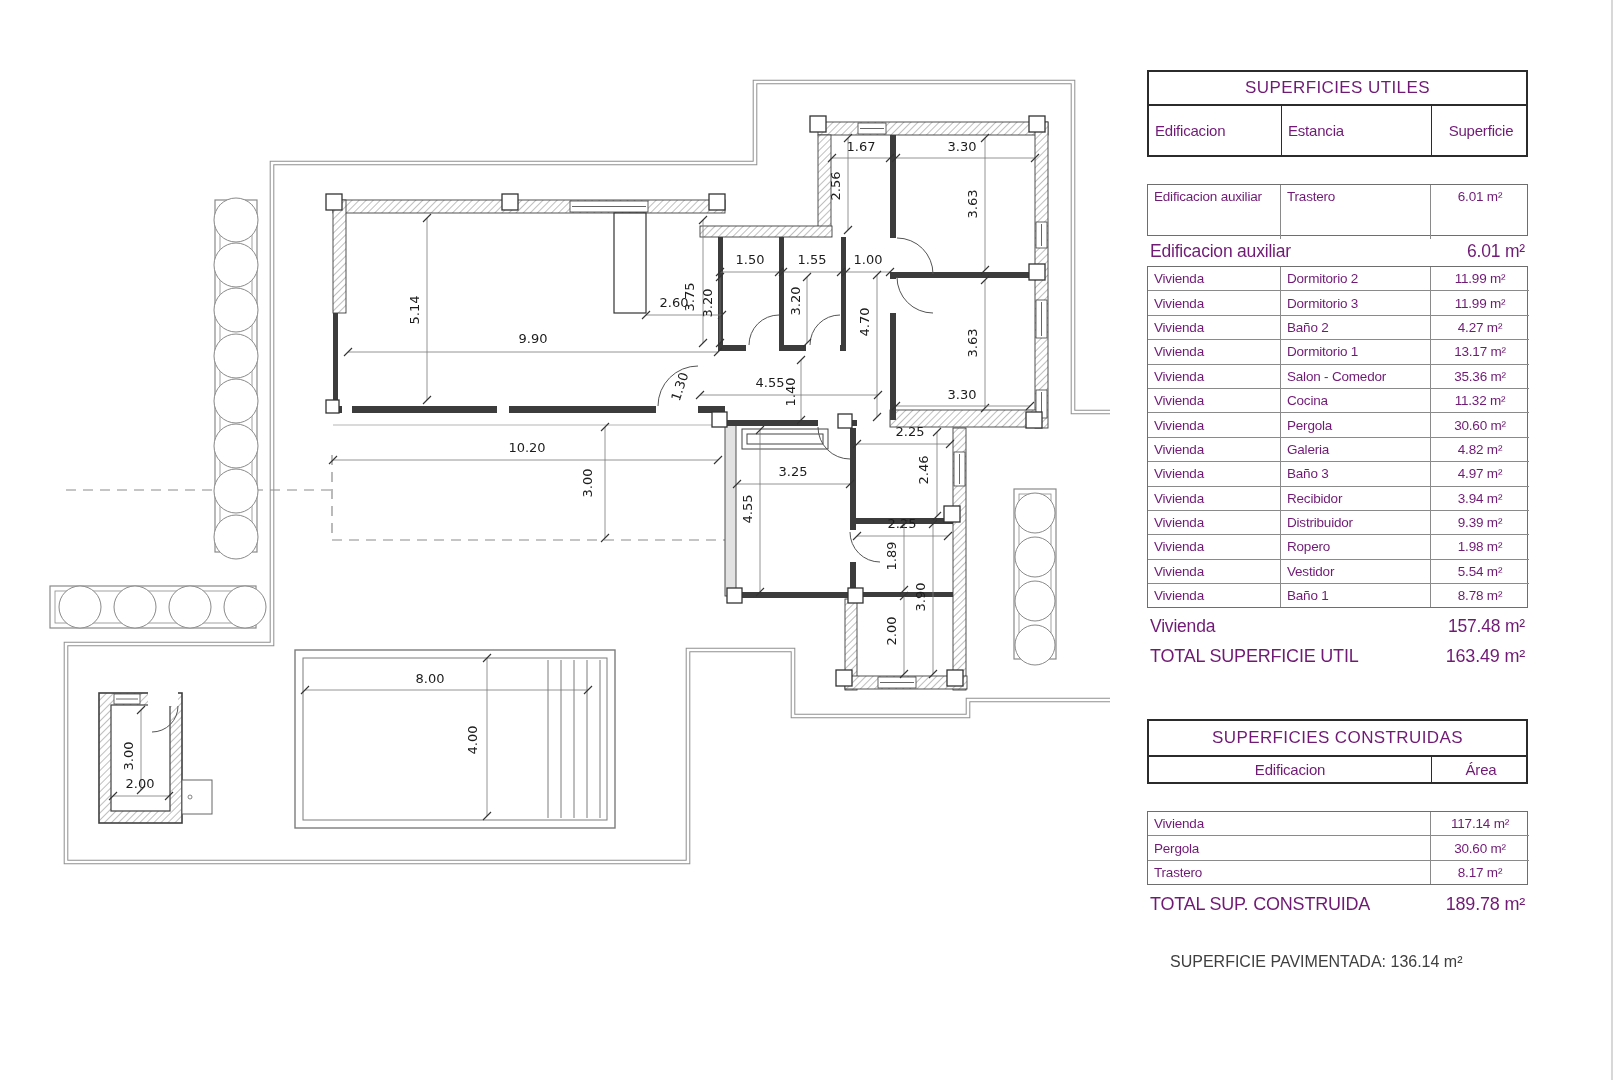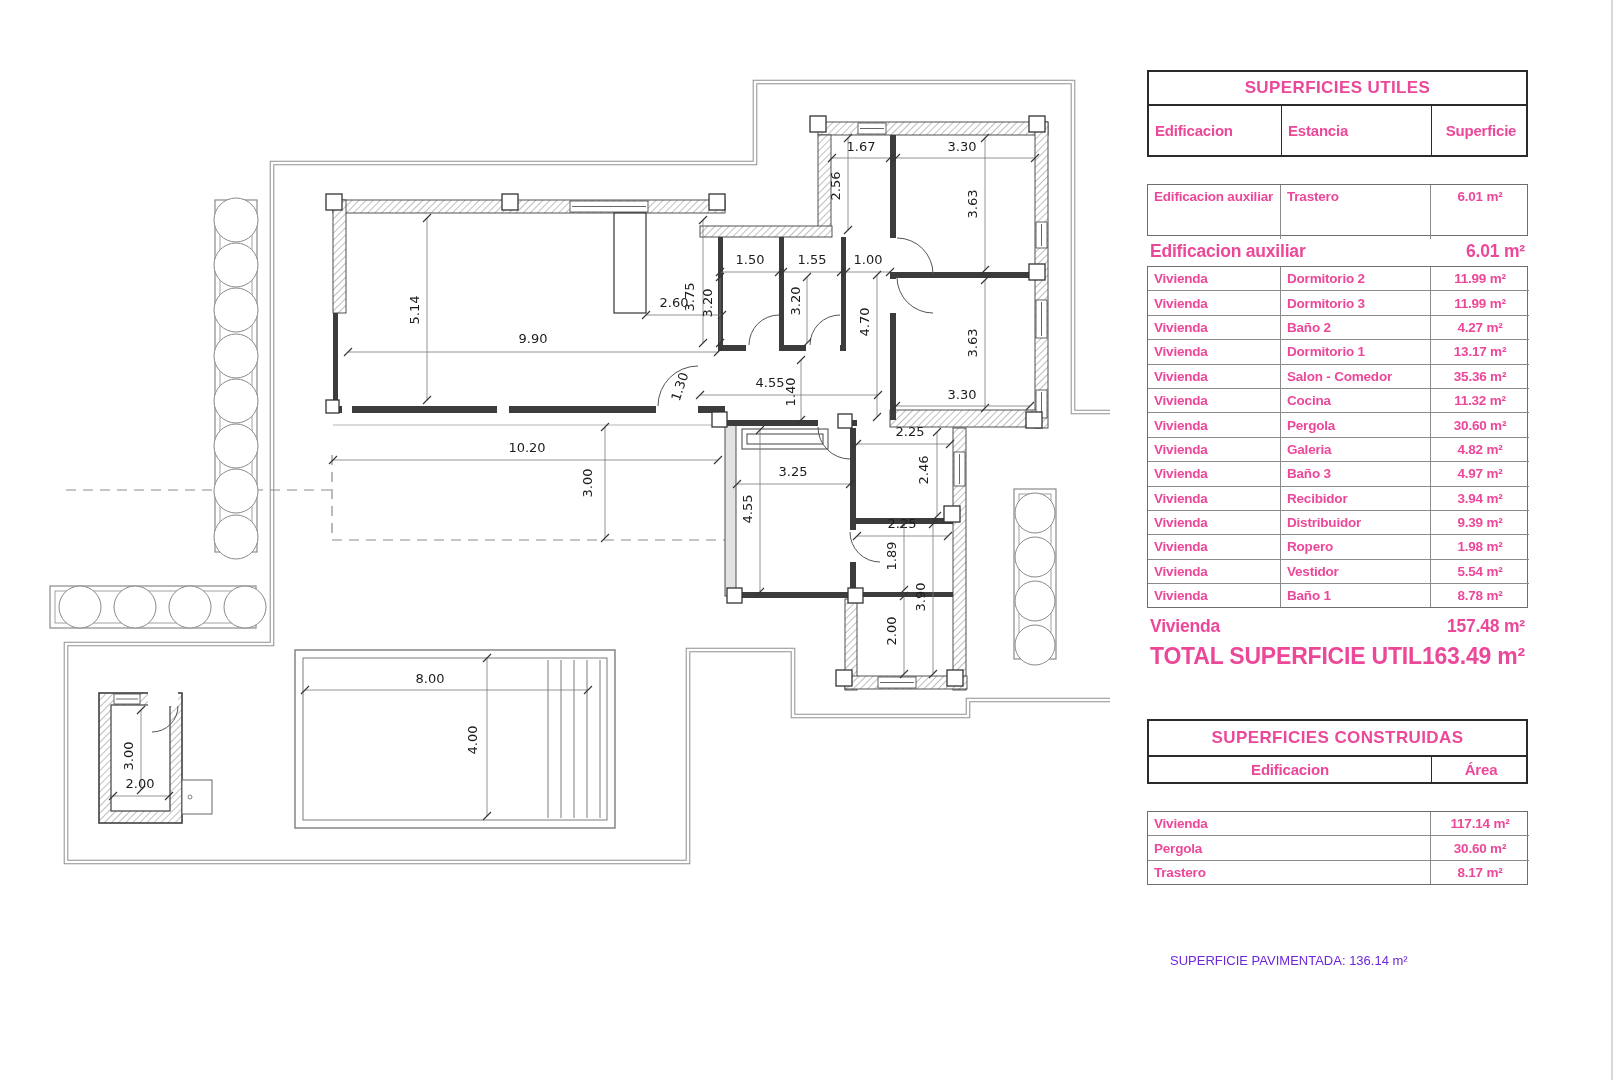--- a/index.html
+++ b/index.html
@@ -3,21 +3,21 @@
 <meta charset="utf-8">
 <style>
   html,body{margin:0;padding:0;background:#fff;}
   body{width:1620px;height:1080px;position:relative;overflow:hidden;
        font-family:"Liberation Sans",sans-serif;}
   #plan-wrap{position:absolute;left:0;top:0;width:1110px;height:1080px;}
   svg text{font-family:"DejaVu Sans",sans-serif;}
   .page-edge{position:absolute;top:0;left:1611px;width:2px;height:1080px;background:#d8d8d8;}
 
   
-  .tbl{position:absolute;color:#ec4899;font-weight:bold;letter-spacing:-0.2px;}
+  .tbl{position:absolute;color:#701a75;font-weight:normal;letter-spacing:-0.2px;}
   #t1{left:1147px;top:70px;width:381px;}
   #t2{left:1147px;top:692px;width:381px;margin-top:27px;}
   .box-title{border:2px solid #2b2b2b;height:32px;display:flex;align-items:center;
              justify-content:center;font-size:17px;letter-spacing:.4px;}
   .hdr3{display:grid;grid-template-columns:133px 150px 98px;border:2px solid #2b2b2b;border-top:none;}
   .hdr3>div{font-size:15px;padding:5px 6px;display:flex;align-items:center;}
   .hdr3>div:nth-child(1),.hdr3>div:nth-child(2){border-right:1.5px solid #2b2b2b;}
   .hdr3>div:nth-child(3){justify-content:center;padding:16px 2px;}
   .hdr2{display:grid;grid-template-columns:283px 98px;border:2px solid #2b2b2b;border-top:none;}
   .hdr2>div{font-size:15px;padding:4px 6px;display:flex;align-items:center;justify-content:center;}
@@ -26,23 +26,23 @@
   .grid2{display:grid;grid-template-columns:283px 98px;border:1px solid #6e6e6e;}
   .cell{font-size:13.5px;display:flex;align-items:center;padding:0 6px;height:23.4px;}
   .cell.c2,.cell.v{justify-content:center;padding:0 2px;}
   .cell.bt{border-top:1px solid #8a8a8a;}
   .cell.br{border-right:1px solid #8a8a8a;}
   #aux-row{margin-top:27px;height:50px;}
   #aux-row .cell{height:100%;align-items:flex-start;padding-top:4px;line-height:1.15;}
   .subtotal{display:flex;justify-content:space-between;align-items:center;
             font-size:17.5px;height:30px;padding:0 3px;}
   .total-line{display:flex;justify-content:space-between;align-items:center;
-              font-size:23px;height:30px;padding:0 3px;}
-  #footer-note{position:absolute;left:1170px;top:953px;font-size:13px;font-weight:normal;
-               color:#6d28d9;letter-spacing:0;}
+              font-size:18px;height:30px;padding:0 3px;}
+  #footer-note{position:absolute;left:1170px;top:953px;font-size:16px;font-weight:normal;
+               color:#404040;letter-spacing:0;}
 </style>
 </head>
 <body>
 
 <div id="plan-wrap">
 <svg width="1110" height="1080" viewBox="0 0 1110 1080">
   <defs>
     <pattern id="h" width="5" height="5" patternUnits="userSpaceOnUse" patternTransform="rotate(45)">
       <rect width="5" height="5" fill="#fff"></rect>
       <line x1="0" y1="0" x2="0" y2="5" stroke="#a3a3a3" stroke-width="1.4"></line>
@@ -423,17 +423,21 @@
     <div>Área</div>
   </div>
   <div class="grid2" id="construidas-rows" style="margin-top:27px;">
       <div class="cell br">Vivienda</div>
       <div class="cell v">117.14 m²</div>
       <div class="cell br bt">Pergola</div>
       <div class="cell v bt">30.60 m²</div>
       <div class="cell br bt">Trastero</div>
       <div class="cell v bt">8.17 m²</div>
     </div>
+  <div class="total-line" style="margin-top:4px;">
+    <span>TOTAL SUP. CONSTRUIDA</span>
+    <span>189.78 m²</span>
+  </div>
 </div>
 
 <div id="footer-note">SUPERFICIE PAVIMENTADA: 136.14 m²</div>
 
 <div class="page-edge"></div>
 
 </body></html>

